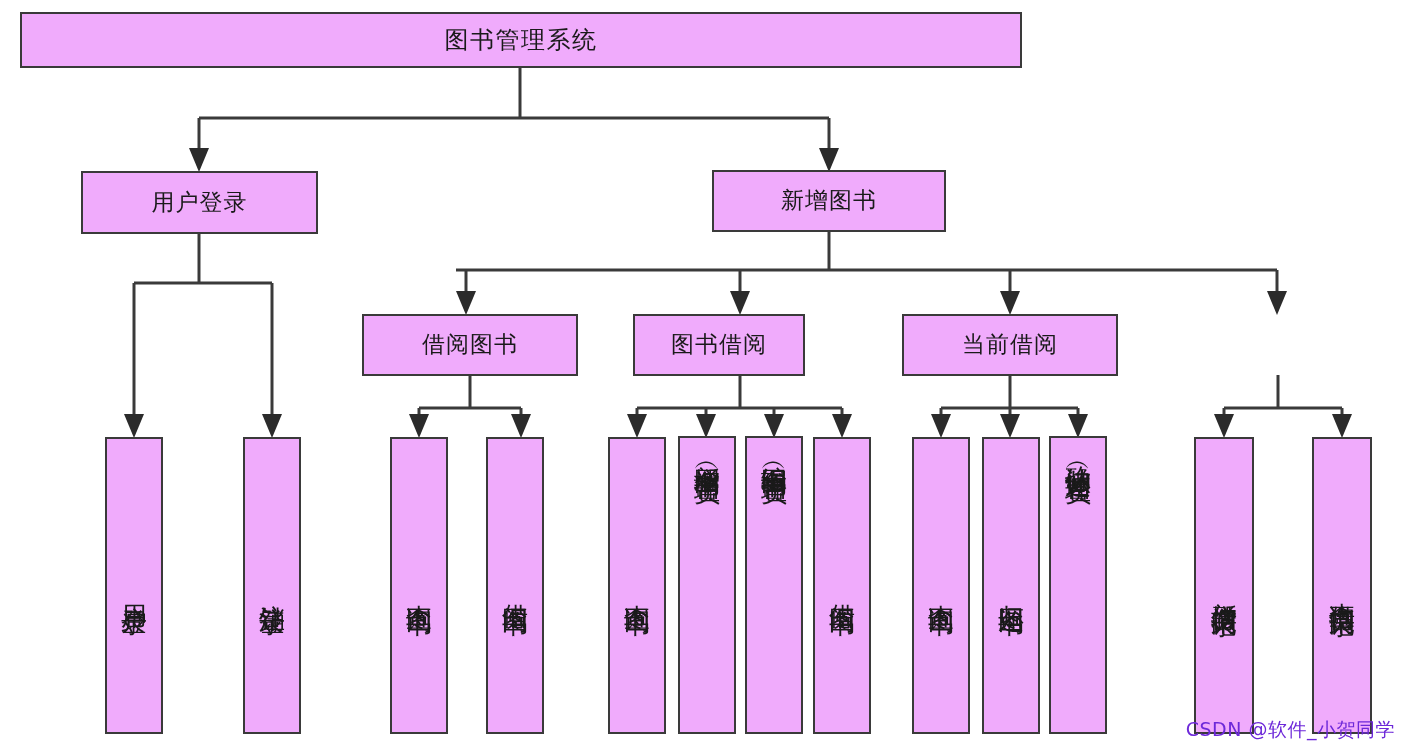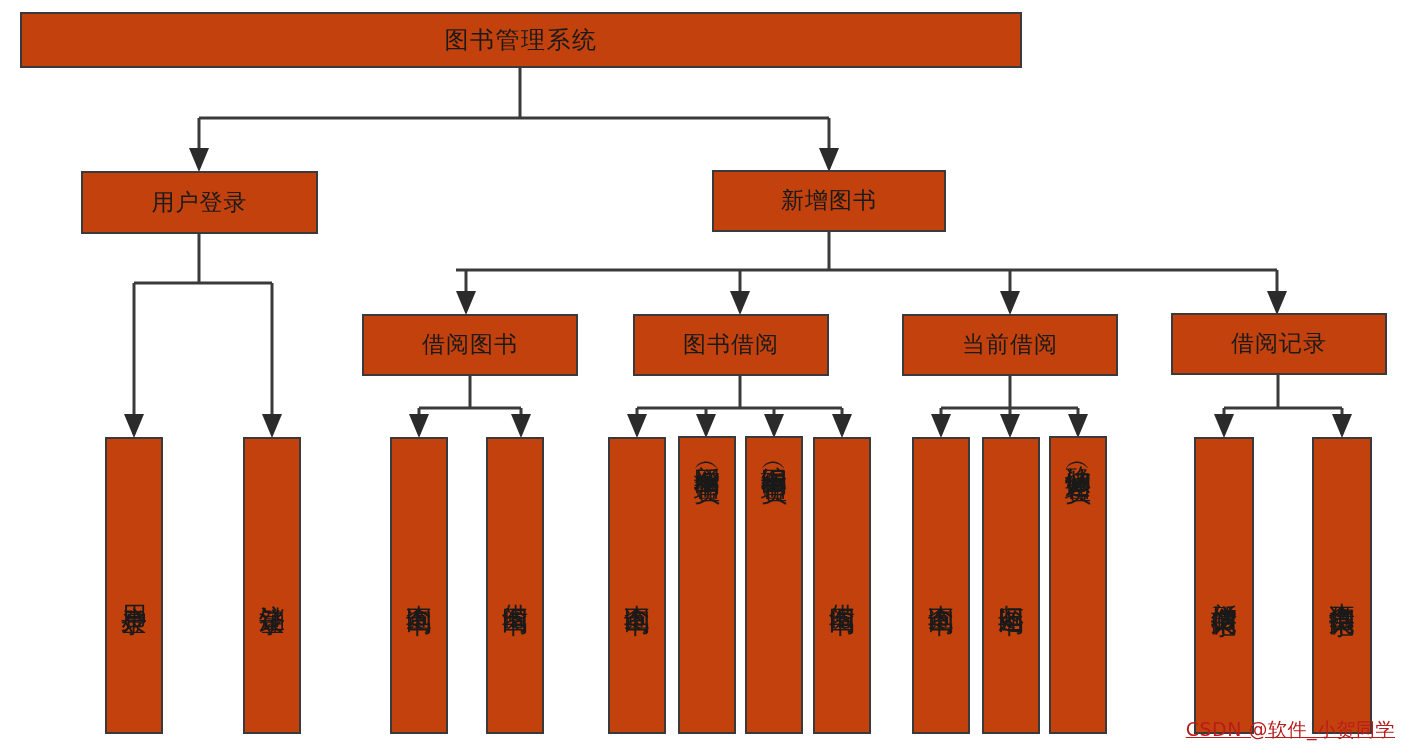--- a/index.html
+++ b/index.html
@@ -21,21 +21,21 @@
     position: absolute;
     left: 0;
     top: 0;
     width: 1405px;
     height: 747px;
   }
   .node {
     position: absolute;
     box-sizing: border-box;
     border: 2.5px solid #3a3a3a;
-    background: #c2410c;
+    background: #f0abfc;
     display: flex;
     align-items: center;
     justify-content: center;
     color: #1a1a1a;
     z-index: 2;
     text-align: center;
   }
   .node-h {
     font-size: 23px;
     letter-spacing: 1px;
@@ -71,25 +71,24 @@
   .leafwrap.top {
     align-items: flex-start;
     padding-top: 3px;
     box-sizing: border-box;
   }
   #watermark {
     position: absolute;
     right: 10px;
     bottom: 4px;
     font-size: 19px;
-    color: #b91c1c;
+    color: #6d28d9;
     letter-spacing: 0.5px;
     z-index: 5;
     white-space: nowrap;
-    text-decoration: underline;
   }
 </style>
 </head>
 <body>
 
 <div id="canvas">
 
   <svg id="edges" viewBox="0 0 1405 747" xmlns="http://www.w3.org/2000/svg">
     <g stroke="#3a3a3a" stroke-width="3" fill="none">
 
@@ -171,28 +170,25 @@
   <div class="node node-h" style="left:81px; top:171px; width:237px; height:63px;">
     <span>用户登录</span>
   </div>
   <div class="node node-h" style="left:712px; top:170px; width:234px; height:62px;">
     <span>新增图书</span>
   </div>
 
   <div class="node node-h" style="left:362px; top:314px; width:216px; height:62px;">
     <span>借阅图书</span>
   </div>
-  <div class="node node-h" style="left:633px; top:314px; width:196px; height:62px;">
+  <div class="node node-h" style="left:633px; top:314px; width:172px; height:62px;">
     <span>图书借阅</span>
   </div>
   <div class="node node-h" style="left:902px; top:314px; width:216px; height:62px;">
     <span>当前借阅</span>
-  </div>
-  <div class="node node-h" style="left:1171px; top:313px; width:216px; height:62px;">
-    <span>借阅记录</span>
   </div>
 
   <div class="node node-leaf" style="left:105px; top:437px; width:58px; height:297px;">
     <div class="leafwrap">
       <span class="vtext">用户登录</span>
     </div>
   </div>
   <div class="node node-leaf" style="left:243px; top:437px; width:58px; height:297px;">
     <div class="leafwrap">
       <span class="vtext">注销登录</span>

